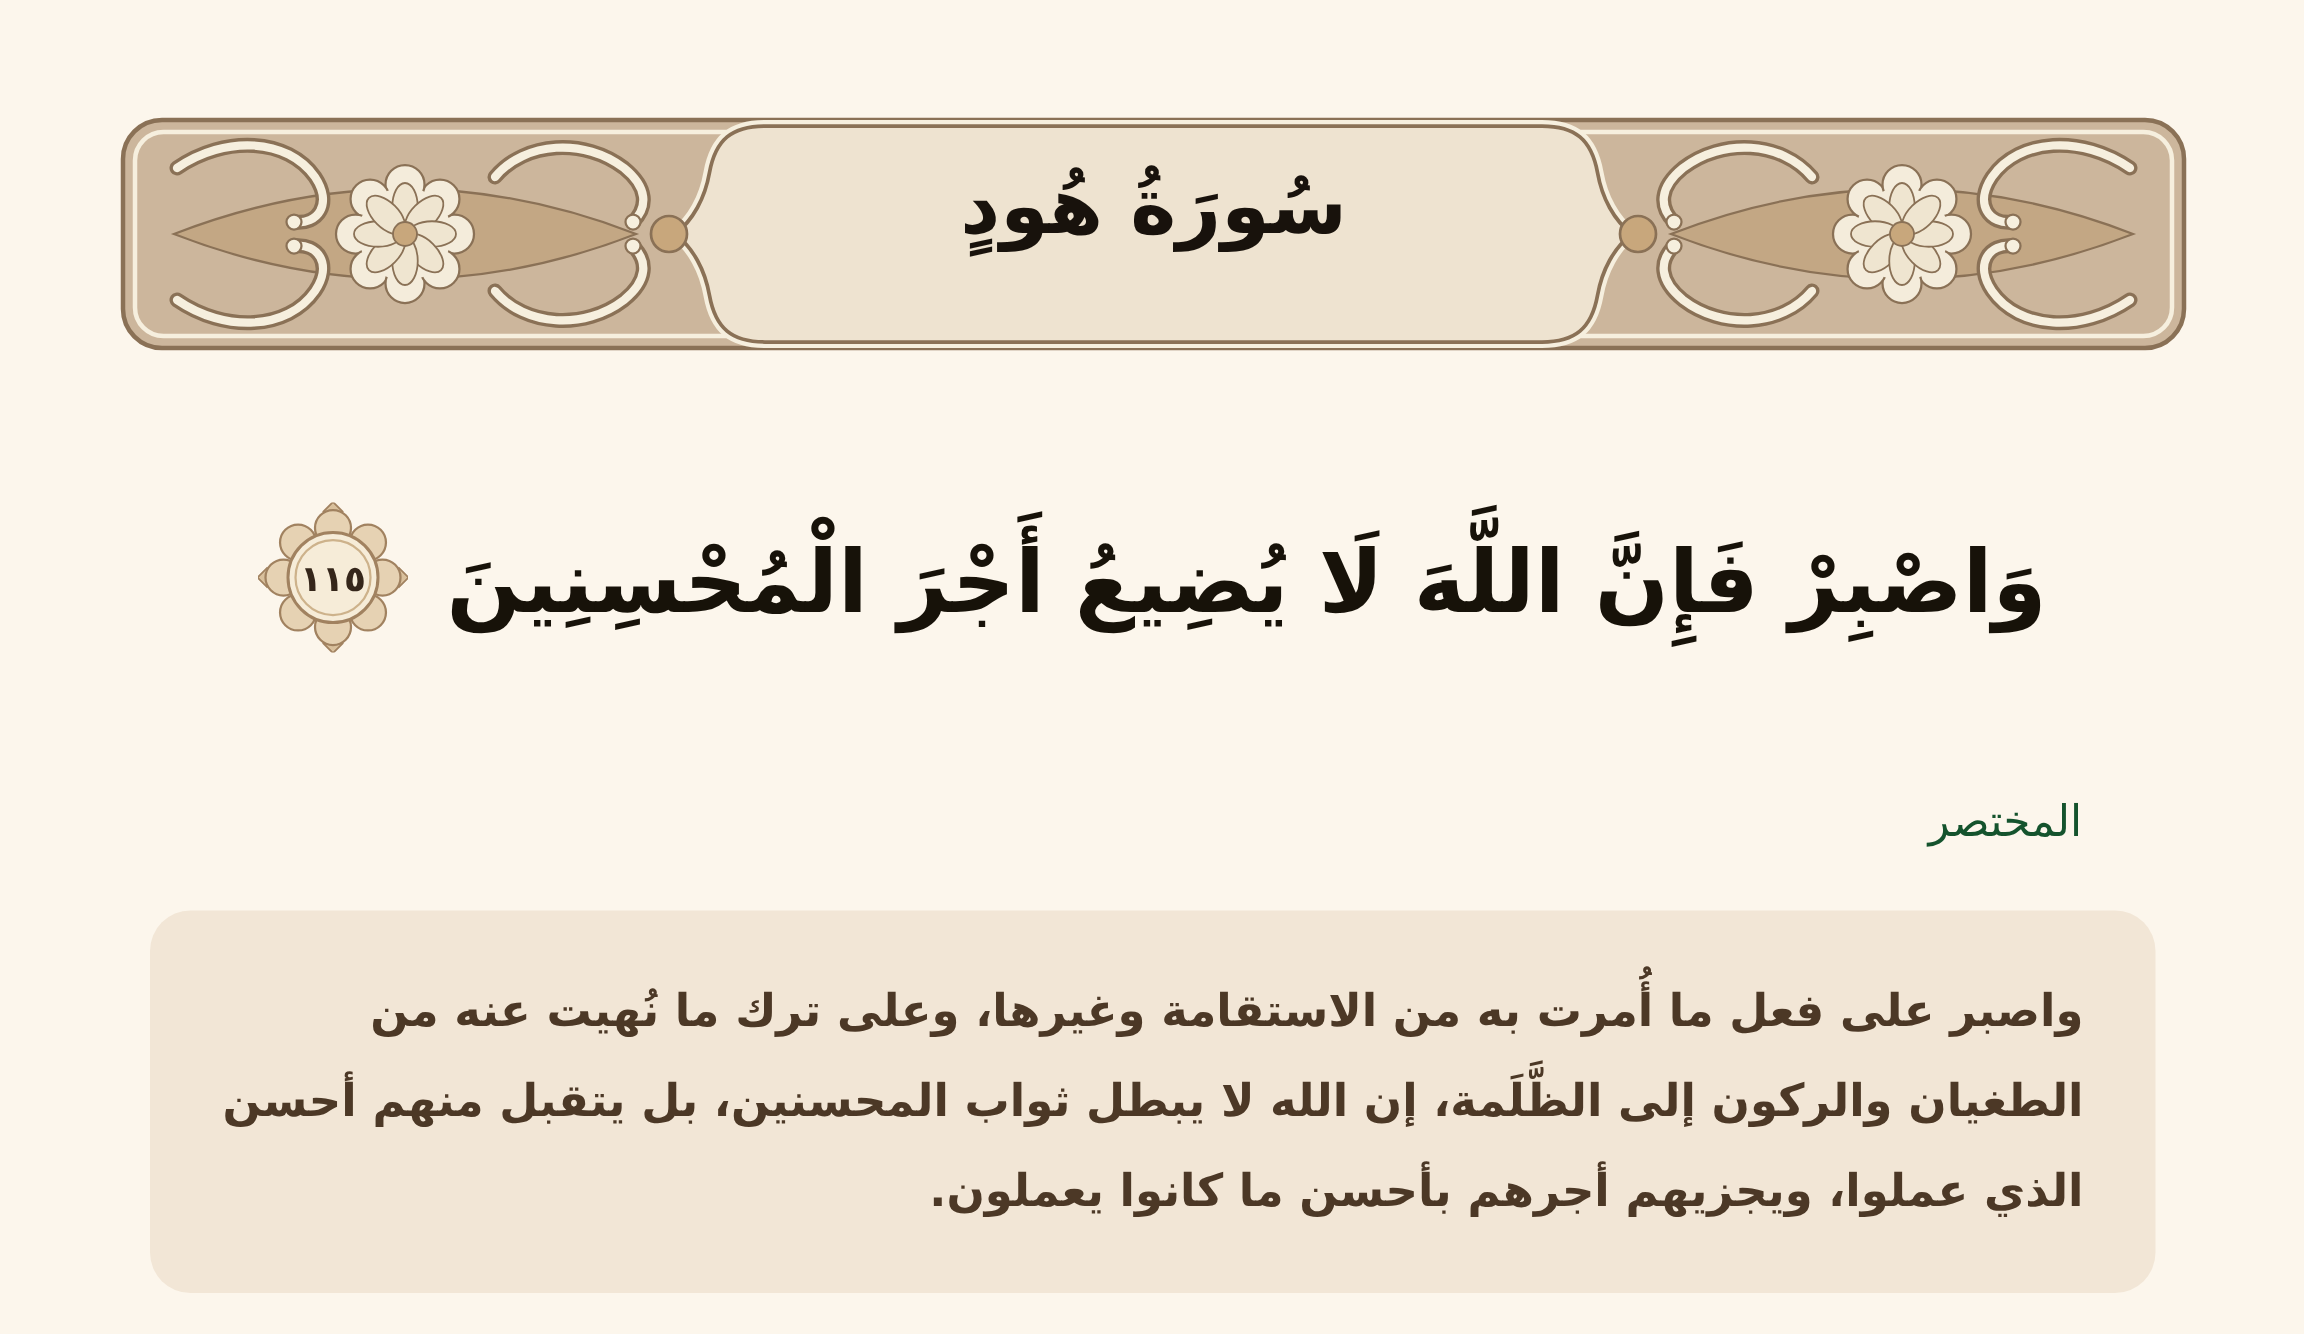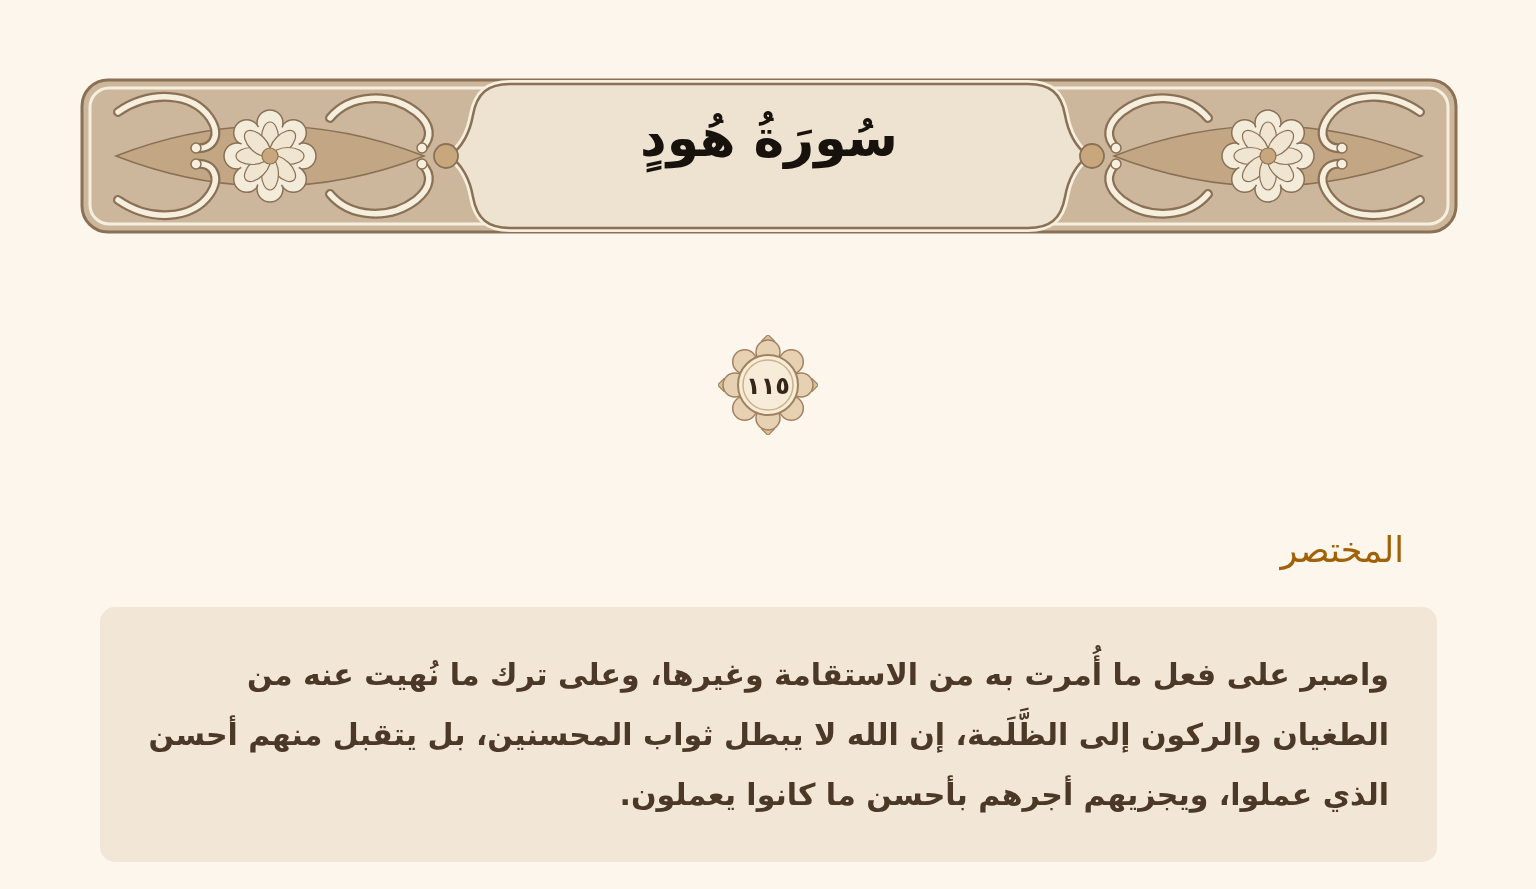--- a/index.html
+++ b/index.html
@@ -30,28 +30,28 @@
   }
   .verse-text{
     font-size:58px;font-weight:bold;color:#171209;
     white-space:nowrap;line-height:1.0;
     padding-top:6px;
   }
   .medallion{flex:0 0 auto;}
 
   
   .tafsir-label{
-    position:absolute;right:132px;top:530px;
-    font-size:35px;color:#a16207;direction:rtl;
+    position:absolute;right:148px;top:530px;
+    font-size:29px;color:#14532d;direction:rtl;
   }
 
   
   .tafsir-box{
     position:absolute;left:100px;top:607px;width:1337px;height:255px;
-    background:#F2E6D6;border-radius:15px;
+    background:#F2E6D6;border-radius:27px;
     display:flex;flex-direction:column;justify-content:center;
     overflow:hidden;
   }
   .tafsir-text{
     margin:0;padding:0 48px;
     direction:rtl;text-align:right;
     font-size:30px;font-weight:600;line-height:60px;
     color:#4C3826;
   }
 </style>
@@ -110,20 +110,21 @@
         <path d="M 370 78 C 382 69 390 54 393 37 C 397 15 408 6 430 6 L 948 6 C 970 6 981 15 985 37 C 988 54 996 69 1008 78 C 996 87 988 102 985 119 C 981 141 970 150 948 150 L 430 150 C 408 150 397 141 393 119 C 390 102 382 87 370 78 Z" fill="none" stroke="#F6EFDE" stroke-width="8"></path>
         <path d="M 370 78 C 382 69 390 54 393 37 C 397 15 408 6 430 6 L 948 6 C 970 6 981 15 985 37 C 988 54 996 69 1008 78 C 996 87 988 102 985 119 C 981 141 970 150 948 150 L 430 150 C 408 150 397 141 393 119 C 390 102 382 87 370 78 Z" fill="#EEE3D0" stroke="#8A7156" stroke-width="2.5"></path>
         <circle cx="366" cy="78" r="12" fill="#C8A77C" stroke="#8A7156" stroke-width="1.8"></circle>
         <circle cx="1012" cy="78" r="12" fill="#C8A77C" stroke="#8A7156" stroke-width="1.8"></circle>
       </g>
     </svg>
     <div class="band-title">سُورَةُ هُودٍ</div>
   </div>
 
   <div class="verse-row">
+    <span class="verse-text">وَاصْبِرْ فَإِنَّ اللَّهَ لَا يُضِيعُ أَجْرَ الْمُحْسِنِينَ</span>
     <svg class="medallion" viewBox="0 0 100 100" width="100" height="100" xmlns="http://www.w3.org/2000/svg">
       <rect x="45.5" y="1.5" width="9" height="9" transform="rotate(45 50 6)" fill="#D9C09C" stroke="#A18260" stroke-width="1.2"></rect>
       <rect x="45.5" y="89.5" width="9" height="9" transform="rotate(45 50 94)" fill="#D9C09C" stroke="#A18260" stroke-width="1.2"></rect>
       <rect x="1.5" y="45.5" width="9" height="9" transform="rotate(45 6 50)" fill="#D9C09C" stroke="#A18260" stroke-width="1.2"></rect>
       <rect x="89.5" y="45.5" width="9" height="9" transform="rotate(45 94 50)" fill="#D9C09C" stroke="#A18260" stroke-width="1.2"></rect>
       <circle cx="83" cy="50" r="12" fill="#E6D2B3" stroke="#A18260" stroke-width="1.5"></circle>
       <circle cx="73.3" cy="26.7" r="12" fill="#E6D2B3" stroke="#A18260" stroke-width="1.5"></circle>
       <circle cx="50" cy="17" r="12" fill="#E6D2B3" stroke="#A18260" stroke-width="1.5"></circle>
       <circle cx="26.7" cy="26.7" r="12" fill="#E6D2B3" stroke="#A18260" stroke-width="1.5"></circle>
       <circle cx="17" cy="50" r="12" fill="#E6D2B3" stroke="#A18260" stroke-width="1.5"></circle>

